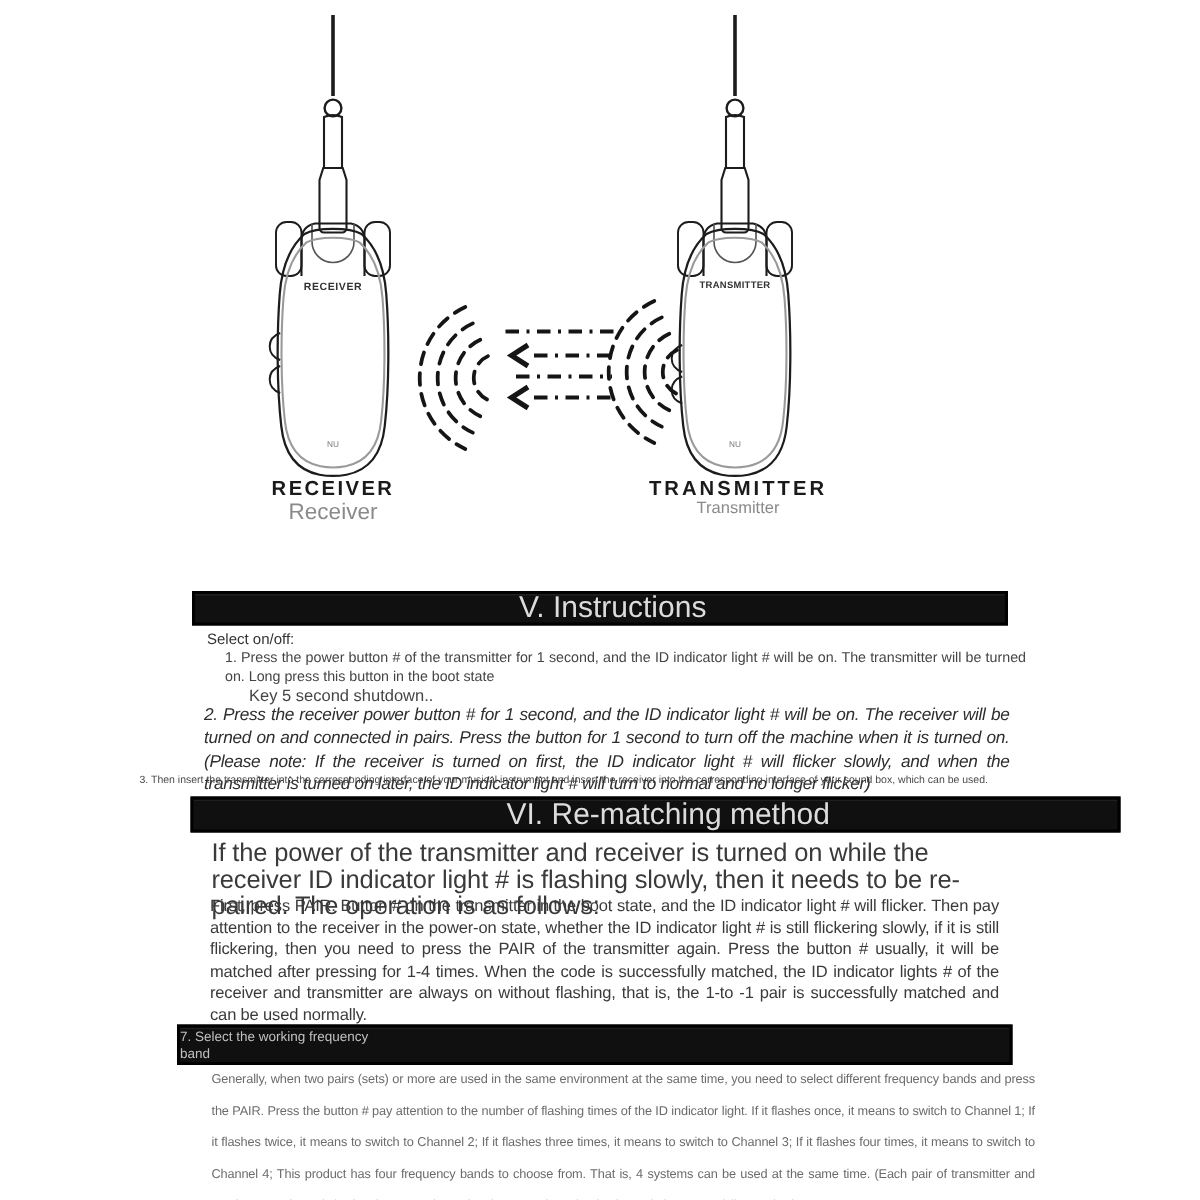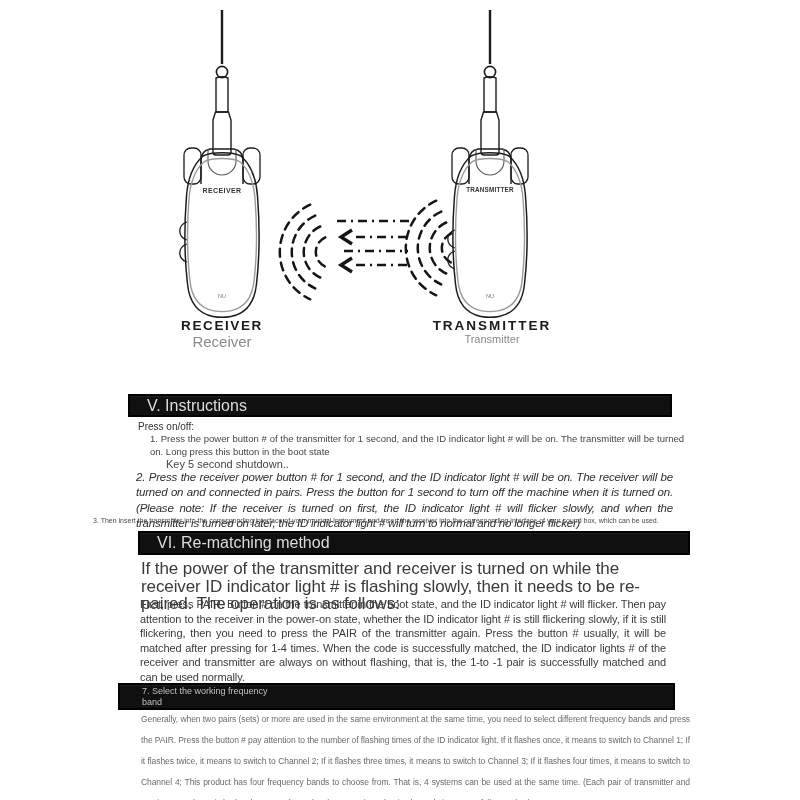--- a/index.html
+++ b/index.html
@@ -12,22 +12,22 @@
   .cap{position:absolute;text-align:center;width:180px;}
   .cap-bold{font-weight:bold;color:#1a1a1a;font-size:13.5px;letter-spacing:1.6px;}
   .cap-sub{color:#8a8a8a;}
   .cap-sub.rx{font-size:15px;}
   .cap-sub.tx{font-size:11px;}
 
   
   .bar{position:absolute;background:#101010;border:2px solid #000;box-sizing:border-box;
        color:#dcdcdc;display:flex;align-items:center;
        box-shadow:inset 0 1px 0 rgba(255,255,255,0.07);}
-  .bar-lg{font-size:16px;padding-left:17px;}
-  .bar-sm{font-size:9px;line-height:10.5px;color:#c0c0c0;padding-left:22px;
+  .bar-lg{font-size:20px;padding-left:17px;justify-content:center;}
+  .bar-sm{font-size:9px;line-height:10.5px;color:#c0c0c0;
           flex-direction:column;align-items:flex-start;justify-content:center;}
 
   .para{position:absolute;margin:0;}
   .just{text-align:justify;}
 
   .v-subtitle{font-size:10px;color:#333;}
   .v-item1{font-size:9.5px;line-height:12.5px;color:#454545;}
   .v-item1b{font-size:11px;color:#454545;}
   .v-item2{font-size:11.5px;line-height:15.3px;letter-spacing:-0.2px;color:#2e2e2e;font-style:italic;}
   .v-item3{font-size:7px;color:#4a4a4a;white-space:nowrap;}
@@ -128,27 +128,27 @@
     <div class="cap-sub rx">Receiver</div>
   </div>
   <div class="cap" style="left:402px;top:318px">
     <div class="cap-bold" style="letter-spacing:2px">TRANSMITTER</div>
     <div class="cap-sub tx">Transmitter</div>
   </div>
 
   <div class="bar bar-lg" style="left:128px;top:394px;width:544px;height:23px">
     <span>V. Instructions</span>
   </div>
-  <p class="para v-subtitle" style="left:138px;top:421px">Press on/off:</p>
+  <p class="para v-subtitle" style="left:138px;top:421px">Select on/off:</p>
   <p class="para v-item1 just" style="left:150px;top:433px;width:534px">1. Press the power button # of the transmitter for 1 second, and the ID indicator light # will be on. The transmitter will be turned on. Long press this button in the boot state</p>
   <p class="para v-item1b" style="left:166px;top:458px">Key 5 second shutdown..</p>
   <p class="para v-item2 just" style="left:136px;top:470px;width:537px">2. Press the receiver power button # for 1 second, and the ID indicator light # will be on. The receiver will be turned on and connected in pairs. Press the button for 1 second to turn off the machine when it is turned on. (Please note: If the receiver is turned on first, the ID indicator light # will flicker slowly, and when the transmitter is turned on later, the ID indicator light # will turn to normal and no longer flicker)</p>
   <p class="para v-item3" style="left:93px;top:517px">3. Then insert the transmitter into the corresponding interface of your musical instrument and insert the receiver into the corresponding interface of your sound box, which can be used.</p>
 
-  <div class="bar bar-lg" style="left:138px;top:531px;width:552px;height:24px">
+  <div class="bar bar-lg" style="left:127px;top:531px;width:620px;height:24px">
     <span>VI. Re-matching method</span>
   </div>
   <p class="para vi-intro" style="left:141px;top:560px;width:524px">If the power of the transmitter and receiver is turned on while the receiver ID indicator light # is flashing slowly, then it needs to be re-paired. The operation is as follows:</p>
   <p class="para vi-body just" style="left:140px;top:597px;width:526px">First, press PAIR. Button # on the transmitter in the boot state, and the ID indicator light # will flicker. Then pay attention to the receiver in the power-on state, whether the ID indicator light # is still flickering slowly, if it is still flickering, then you need to press the PAIR of the transmitter again. Press the button # usually, it will be matched after pressing for 1-4 times. When the code is successfully matched, the ID indicator lights # of the receiver and transmitter are always on without flashing, that is, the 1-to -1 pair is successfully matched and can be used normally.</p>
 
   <div class="bar bar-sm" style="left:118px;top:683px;width:557px;height:27px">
     <span>7. Select the working frequency</span>
     <span>band</span>
   </div>
   <p class="para f-body just" style="left:141px;top:709px;width:549px">Generally, when two pairs (sets) or more are used in the same environment at the same time, you need to select different frequency bands and press the PAIR. Press the button # pay attention to the number of flashing times of the ID indicator light. If it flashes once, it means to switch to Channel 1; If it flashes twice, it means to switch to Channel 2; If it flashes three times, it means to switch to Channel 3; If it flashes four times, it means to switch to Channel 4; This product has four frequency bands to choose from. That is, 4 systems can be used at the same time. (Each pair of transmitter and receiver must be switched to the same channel at the same time, that is, the code is successfully matched.</p>

